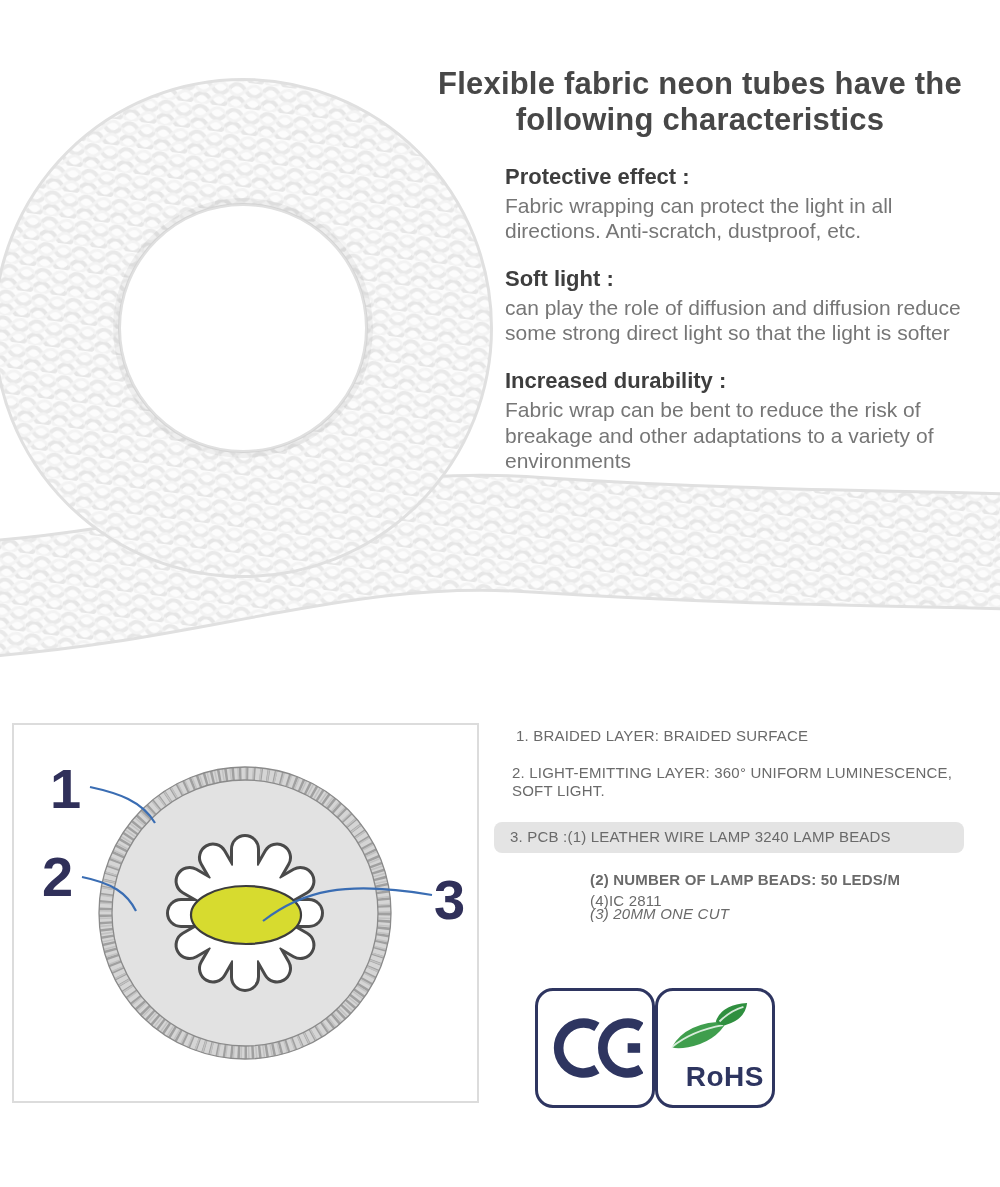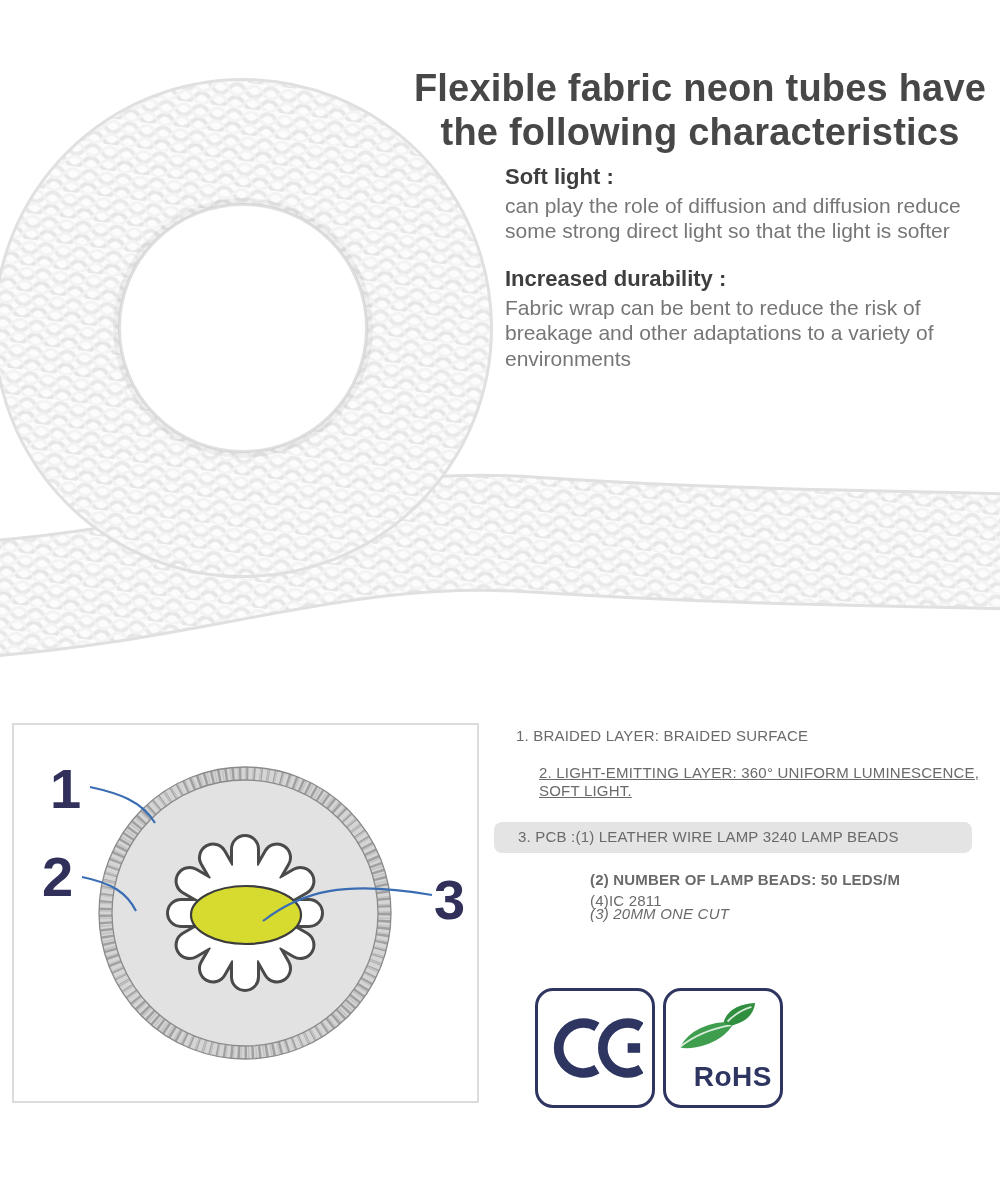--- a/index.html
+++ b/index.html
@@ -6,21 +6,21 @@
   body{
     width:1000px;height:1187px;position:relative;overflow:hidden;
     background:#ffffff;
     font-family:"Liberation Sans", sans-serif;
   }
   
   .rope-svg{position:absolute;left:0;top:0;width:1000px;height:700px;}
   
   .heading{
     position:absolute;left:400px;top:66px;width:600px;
-    text-align:center;font-size:38px;line-height:1.16;font-weight:700;color:#474747;
+    text-align:center;font-size:31px;line-height:1.16;font-weight:700;color:#474747;
     letter-spacing:0.2px;
   }
   
   .features{position:absolute;left:505px;top:163px;width:468px;}
   .feature{margin-bottom:21px;}
   .feature-title{font-size:22px;font-weight:700;color:#3e3e3e;line-height:1.25;}
   .feature-body{font-size:21px;color:#767676;line-height:1.23;margin-top:2px;}
   
   .panel{
     position:absolute;left:12px;top:723px;width:463px;height:376px;
@@ -33,30 +33,30 @@
   .dlabel.n1{left:36px;top:36px;}
   .dlabel.n2{left:28px;top:124px;}
   .dlabel.n3{left:420px;top:147px;}
   .caption{
     position:absolute;left:12px;top:1182px;width:467px;text-align:right;
     font-size:27px;color:#000000;letter-spacing:0.6px;
   }
   
   .spec{position:absolute;color:#6a6a6a;font-size:15px;letter-spacing:0.2px;line-height:1.22;}
   .spec1{left:516px;top:727px;width:460px;}
-  .spec2{left:539px;top:764px;width:452px;text-decoration:underline;}
+  .spec2{left:512px;top:764px;width:452px;}
   .spec3{
     left:494px;top:822px;width:440px;
-    background:#e4e4e4;border-radius:8px;padding:6px 14px 7px 24px;
+    background:#e4e4e4;border-radius:8px;padding:6px 14px 7px 16px;
   }
   .sub2{left:590px;top:871px;font-weight:bold;}
   .sub3{left:590px;top:905px;font-style:italic;}
   .sub4{left:590px;top:892px;}
   
-  .badges{position:absolute;left:535px;top:988px;display:flex;gap:8px;}
+  .badges{position:absolute;left:535px;top:988px;display:flex;}
   .badge{
     width:114px;height:114px;border:3px solid #2e3560;border-radius:18px;
     background:#fff;position:relative;display:flex;align-items:center;justify-content:center;
   }
   .badge .rohs-text{
     position:absolute;right:8px;bottom:12px;
     font-size:28px;font-weight:800;color:#2e3560;letter-spacing:0.5px;
     text-shadow:-2px 0 0 #fff,2px 0 0 #fff,0 -2px 0 #fff,0 2px 0 #fff;
   }
   .badge .ip67-text{
@@ -87,20 +87,24 @@
   <g>
     <circle cx="243" cy="328" r="186" fill="none" stroke="#e0e0e0" stroke-width="128"></circle>
     <circle cx="243" cy="328" r="186" fill="none" stroke="url(#braid)" stroke-width="122"></circle>
     <circle cx="243" cy="328" r="127" fill="none" stroke="rgba(0,0,0,0.05)" stroke-width="6"></circle>
   </g>
 </svg>
 
 <div class="heading">Flexible fabric neon tubes have the following characteristics</div>
 
 <div class="features">
+  <div class="feature">
+    <div class="feature-title">Protective effect :</div>
+    <div class="feature-body">Fabric wrapping can protect the light in all directions. Anti-scratch, dustproof, etc.</div>
+  </div>
   <div class="feature">
     <div class="feature-title">Soft light :</div>
     <div class="feature-body">can play the role of diffusion and diffusion reduce some strong direct light so that the light is softer</div>
   </div>
   <div class="feature">
     <div class="feature-title">Increased durability  :</div>
     <div class="feature-body">Fabric wrap can be bent to reduce the risk of breakage and other adaptations to a variety of environments</div>
   </div>
 </div>
 

